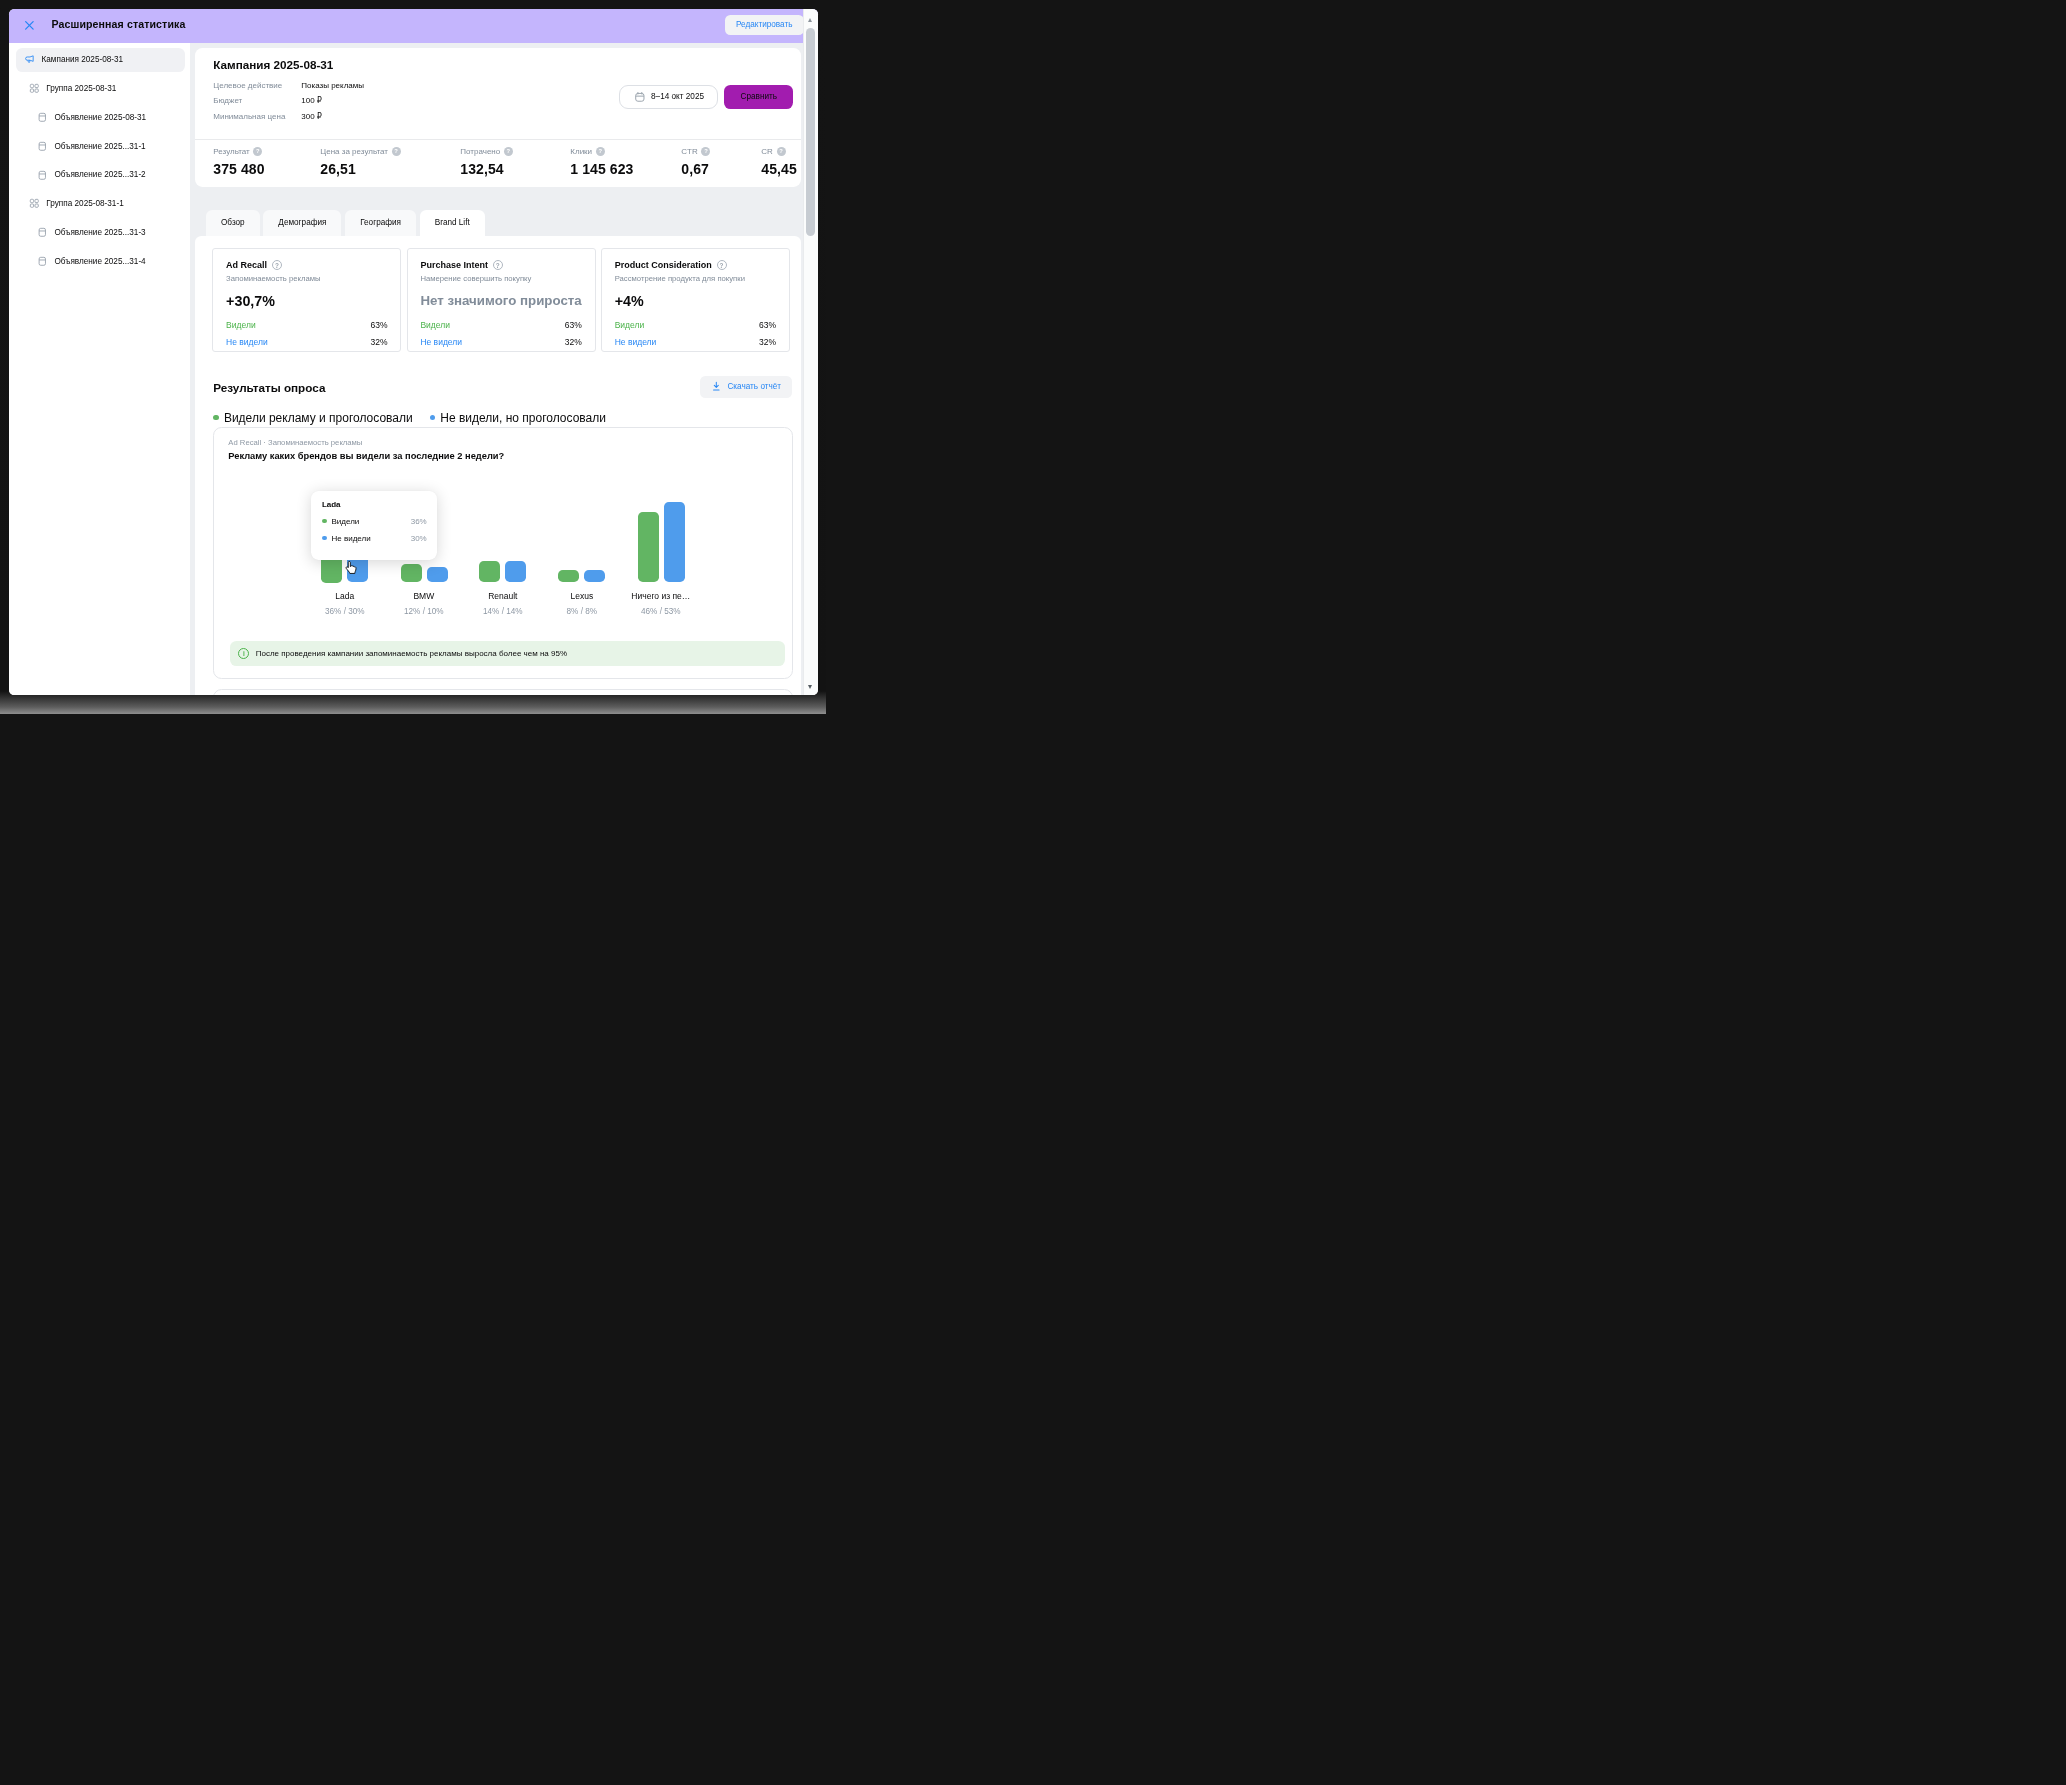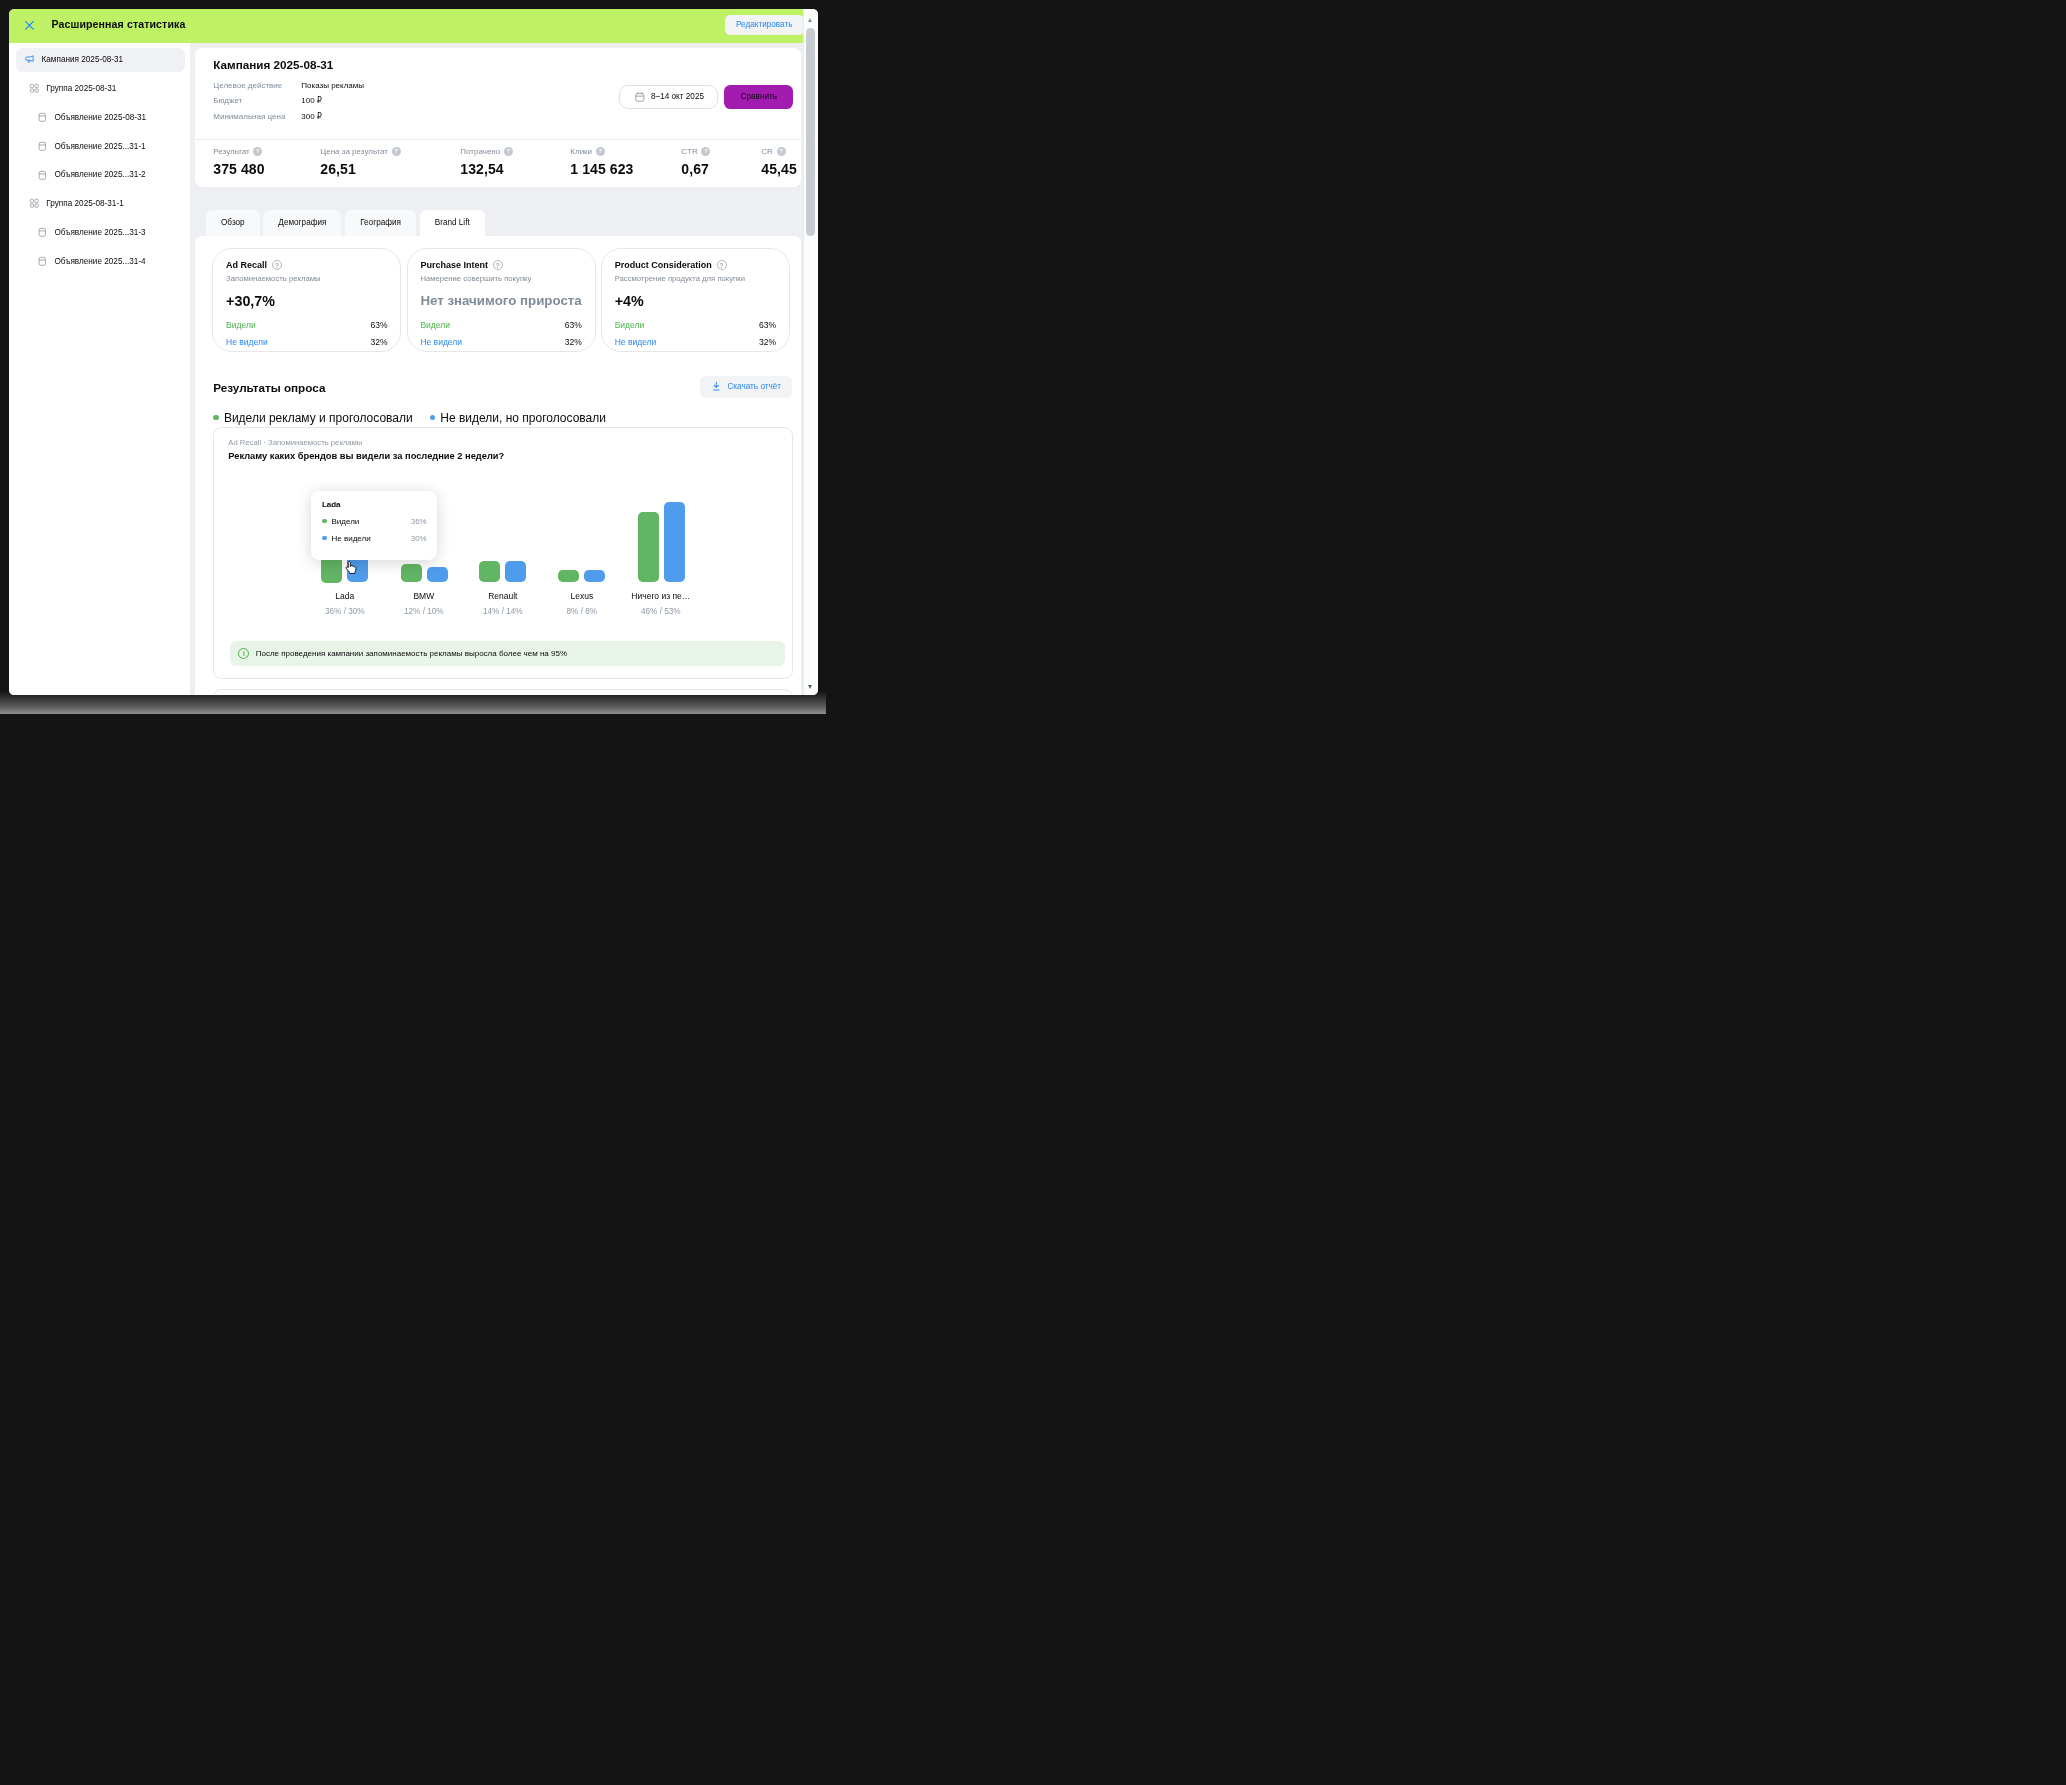--- a/index.html
+++ b/index.html
@@ -1,20 +1,20 @@
 <!DOCTYPE html>
 <html style="font-size:8.5px"><head>
 <meta charset="utf-8">
 <style>
   *{box-sizing:border-box;margin:0;padding:0}
   body{margin:0;background:#141414;font-family:"Liberation Sans","DejaVu Sans",sans-serif;color:#0b0b0c;}
   .frame{position:relative;width:826px;height:714px;background:linear-gradient(180deg,#141414 0%,#131313 96.8%,#5c5c5c 99%,#8f8f8f 100%);}
   .window{position:absolute;left:8.5px;top:8.5px;width:809px;height:686px;background:#fff;border-radius:5.3px;overflow:hidden;}
   
-  .hdr{position:absolute;left:0;top:0;width:100%;height:34px;background:#bef264;z-index:3}
+  .hdr{position:absolute;left:0;top:0;width:100%;height:34px;background:#c4b5fd;z-index:3}
   .close-btn{position:absolute;left:14.3px;top:10.6px;width:12.8px;height:12.8px;cursor:pointer}
   .win-title{position:absolute;left:43px;top:9px;font-size:10.6px;font-weight:600;letter-spacing:0.1px}
   .edit-btn{position:absolute;right:14px;top:6.4px;height:20px;line-height:20px;padding:0 11px;background:#f2f3f5;border-radius:5.3px;color:#2787f5;font-size:8.2px;}
   
   .sidebar{position:absolute;left:0;top:34px;width:181px;bottom:0;background:#fff;z-index:2}
   .side-item{position:relative;margin:0 4.8px 4.8px 7px;height:24px;border-radius:6.4px;display:flex;align-items:center;font-size:8.2px;color:#0b0b0c;cursor:pointer}
   .side-item.first{margin-top:5.3px}
   .side-item.selected{background:#f0f1f4}
   .side-icon{width:11px;height:11px;margin-right:7px;flex:none;display:flex;align-items:center;justify-content:center}
   
@@ -32,21 +32,21 @@
   .stat-label{display:flex;align-items:center;gap:3.7px;font-size:8px;color:#818c99}
   .stat-value{margin-top:4.8px;font-size:14px;font-weight:600;letter-spacing:0.1px}
   .q-filled{width:9px;height:9px;border-radius:50%;background:#c2c8cf;color:#fff;font-size:5.8px;font-weight:700;display:inline-flex;align-items:center;justify-content:center;flex:none}
   .q-outline{width:10px;height:10px;border-radius:50%;border:1px solid #b0b8c1;color:#9aa3ad;font-size:6.4px;font-weight:700;display:inline-flex;align-items:center;justify-content:center;flex:none}
   
   .tabs{position:absolute;left:16.5px;top:167px;display:flex;gap:3.7px;z-index:1}
   .tab{height:26px;padding:0 15px;border-radius:6.4px 6.4px 0 0;background:rgba(255,255,255,.62);font-size:8.2px;display:flex;align-items:center;cursor:pointer}
   .tab.active{background:#fff}
   .panel{position:absolute;left:5.8px;top:193px;width:606px;bottom:0;background:#fff;border-radius:6.4px 6.4px 0 0;overflow:hidden}
   .cards-row{position:absolute;left:17px;top:12.2px;display:flex;gap:5.3px}
-  .metric-card{width:189px;height:104px;border:0.5px solid #e4e6ea;border-radius:20px;padding:11.7px 12.8px;position:relative;background:#fff}
+  .metric-card{width:189px;height:104px;border:0.5px solid #e4e6ea;border-radius:3px;padding:11.7px 12.8px;position:relative;background:#fff}
   .mc-title{font-size:9px;font-weight:600;display:flex;gap:4.8px;align-items:center}
   .mc-sub{margin-top:3.7px;font-size:7.7px;color:#818c99}
   .mc-value{position:absolute;left:12.8px;top:44px;font-size:14.3px;font-weight:600}
   .mc-value.muted{color:#818c99;font-size:13.3px}
   .mc-row{position:absolute;left:12.8px;right:12.8px;display:flex;justify-content:space-between;font-size:8.5px}
   .mc-row .green{color:#4bb34a}.mc-row .blue{color:#2787f5}
   .survey-heading{position:absolute;left:18px;top:145px;font-size:11.7px;font-weight:700}
   .dl-btn{position:absolute;right:9.6px;top:140px;height:22px;padding:0 10.6px;background:#f2f3f5;border-radius:5.3px;display:flex;align-items:center;gap:5.8px;color:#2787f5;font-size:8.2px;cursor:pointer}
   .legend{position:absolute;left:18px;top:175px;display:flex;gap:17px;align-items:center;font-size:12px}
   .legend-item{display:flex;align-items:center}

